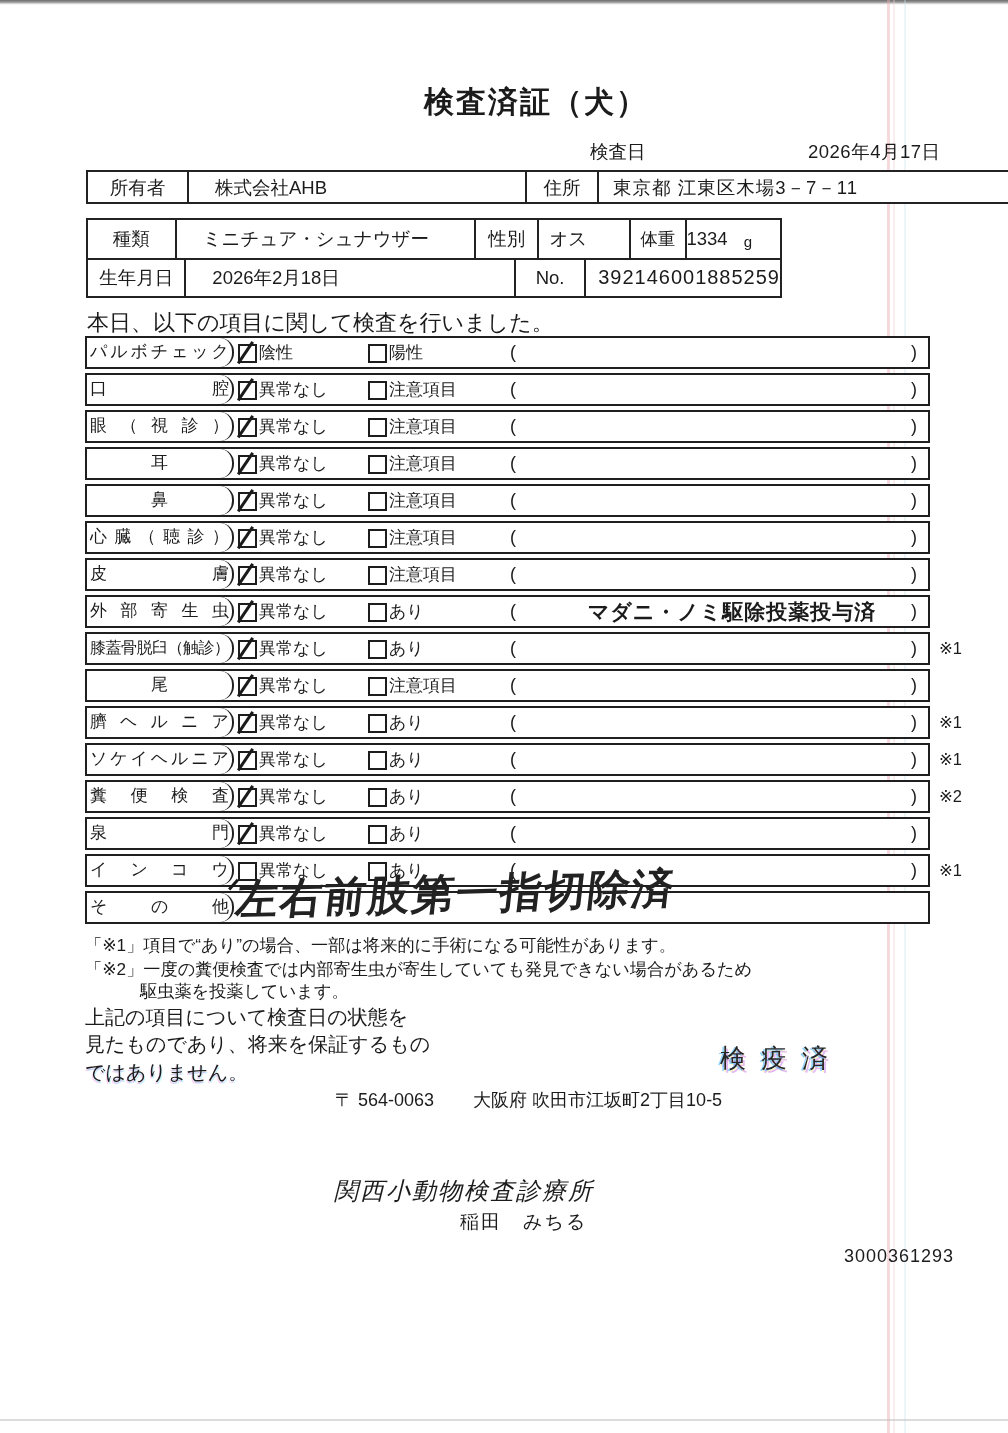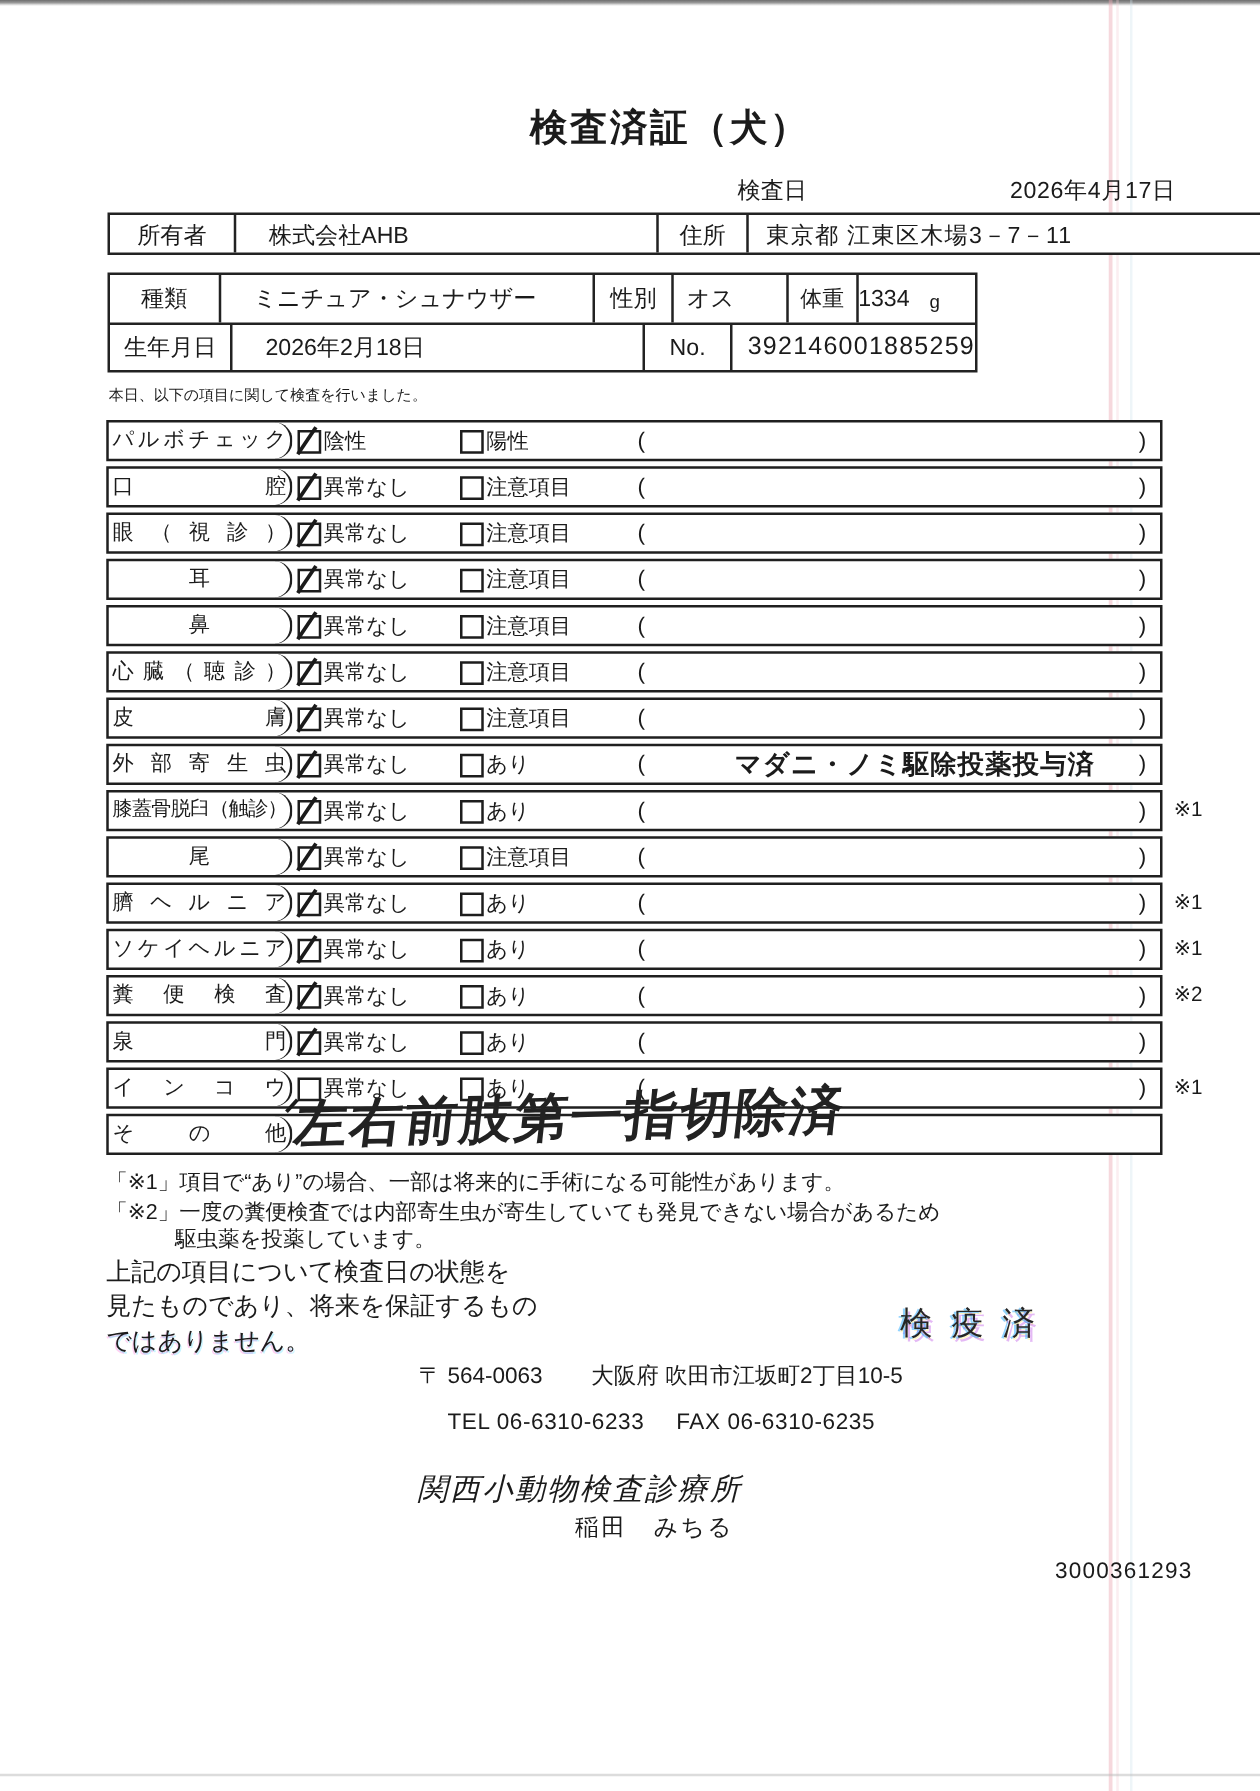--- a/index.html
+++ b/index.html
@@ -31,21 +31,21 @@
   .hrow2{height:37px;}
   .w-label{width:101px;}
   .w-value{width:338px;padding-left:26px;}
   .w-addr-label{width:72px;}
   .w-addr-value{flex:1;padding-left:14px;letter-spacing:1px;}
   .w-sex{width:103px;padding-left:10px;}
   .w-weight-label{width:63px;font-size:17.5px;}
   .w-weight-value{flex:1;justify-content:flex-end;padding-right:28px;}
   .weight-unit{font-size:15px;margin-left:16px;position:relative;top:3px;}
   .w-no-value{flex:1;padding-left:12px;font-size:20px;letter-spacing:1px;}
-  .intro{left:87px;top:308px;font-size:12px;}
+  .intro{left:87px;top:308px;font-size:22px;}
   
   .trow{position:absolute;left:85px;width:845px;height:33px;border:2px solid #1f1f1f;box-sizing:border-box;background:#fff;}
   .tlabel{position:absolute;left:0;top:0;bottom:0;width:147px;border-right:2px solid #1f1f1f;box-sizing:border-box;
           font-size:17px;line-height:28px;padding:0 3px;white-space:nowrap;overflow:hidden;border-radius:14px;}
   .spread{text-align:justify;text-align-last:justify;}
   .center{text-align:center;text-align-last:center;}
   .compact{font-size:16px;letter-spacing:-.5px;}
   .cb{position:absolute;top:6px;width:15px;height:15px;border:2px solid #1d1d1d;box-sizing:content-box;}
   .cb1{left:151px;}
   .cb2{left:281px;}
@@ -336,21 +336,17 @@
 
   <div class="abs disc disc2">見たものであり、将来を保証するもの</div>
   <div class="abs disc disc1">上記の項目について検査日の状態を</div>
   <div class="abs disc disc3">ではありません。</div>
 
   <div class="abs stamp">検疫済</div>
   <div class="abs postal-line">
     <span>〒 564-0063</span>
     <span class="postal-gap">大阪府 吹田市江坂町2丁目10-5</span>
   </div>
-  <div class="abs tel-line">
-    <span>TEL 06-6310-6233</span>
-    <span class="tel-gap">FAX 06-6310-6235</span>
-  </div>
   <div class="abs clinic">関西小動物検査診療所</div>
   <div class="abs vet">稲田　みちる</div>
   <div class="abs serial">3000361293</div>
 
 </div>
 
 </body></html>

